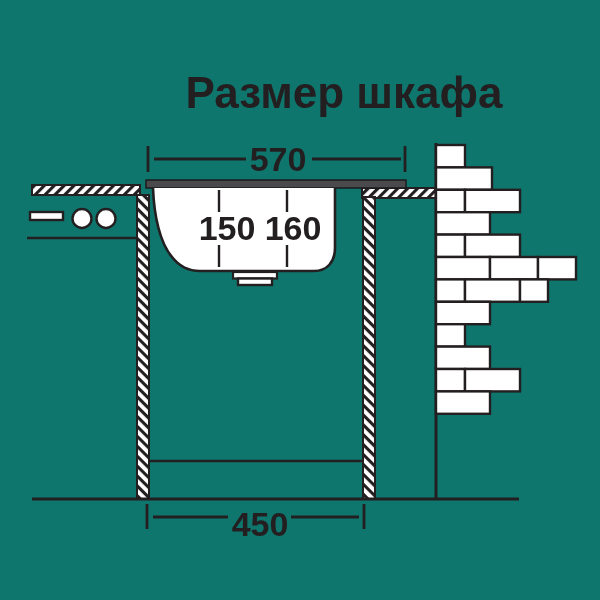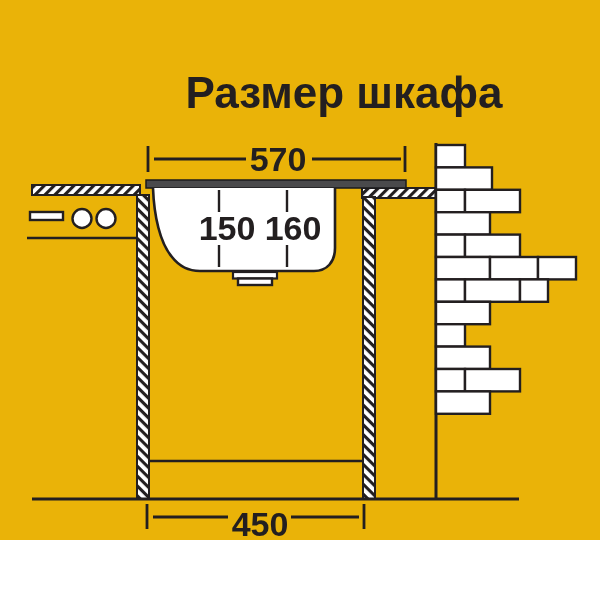--- a/index.html
+++ b/index.html
@@ -3,22 +3,22 @@
 <meta charset="utf-8">
 <style>
   html, body {
     margin: 0;
     padding: 0;
     background: #ffffff;
   }
   .canvas {
     position: relative;
     width: 600px;
-    height: 540px;
-    background: #eab308;
+    height: 600px;
+    background: #0f766e;
     font-family: "Liberation Sans", sans-serif;
   }
   svg text {
     font-family: "Liberation Sans", sans-serif;
     font-weight: bold;
     fill: #231f20;
   }
   .title-text { font-size: 44px; }
   .dim-text   { font-size: 34px; }
 </style>

